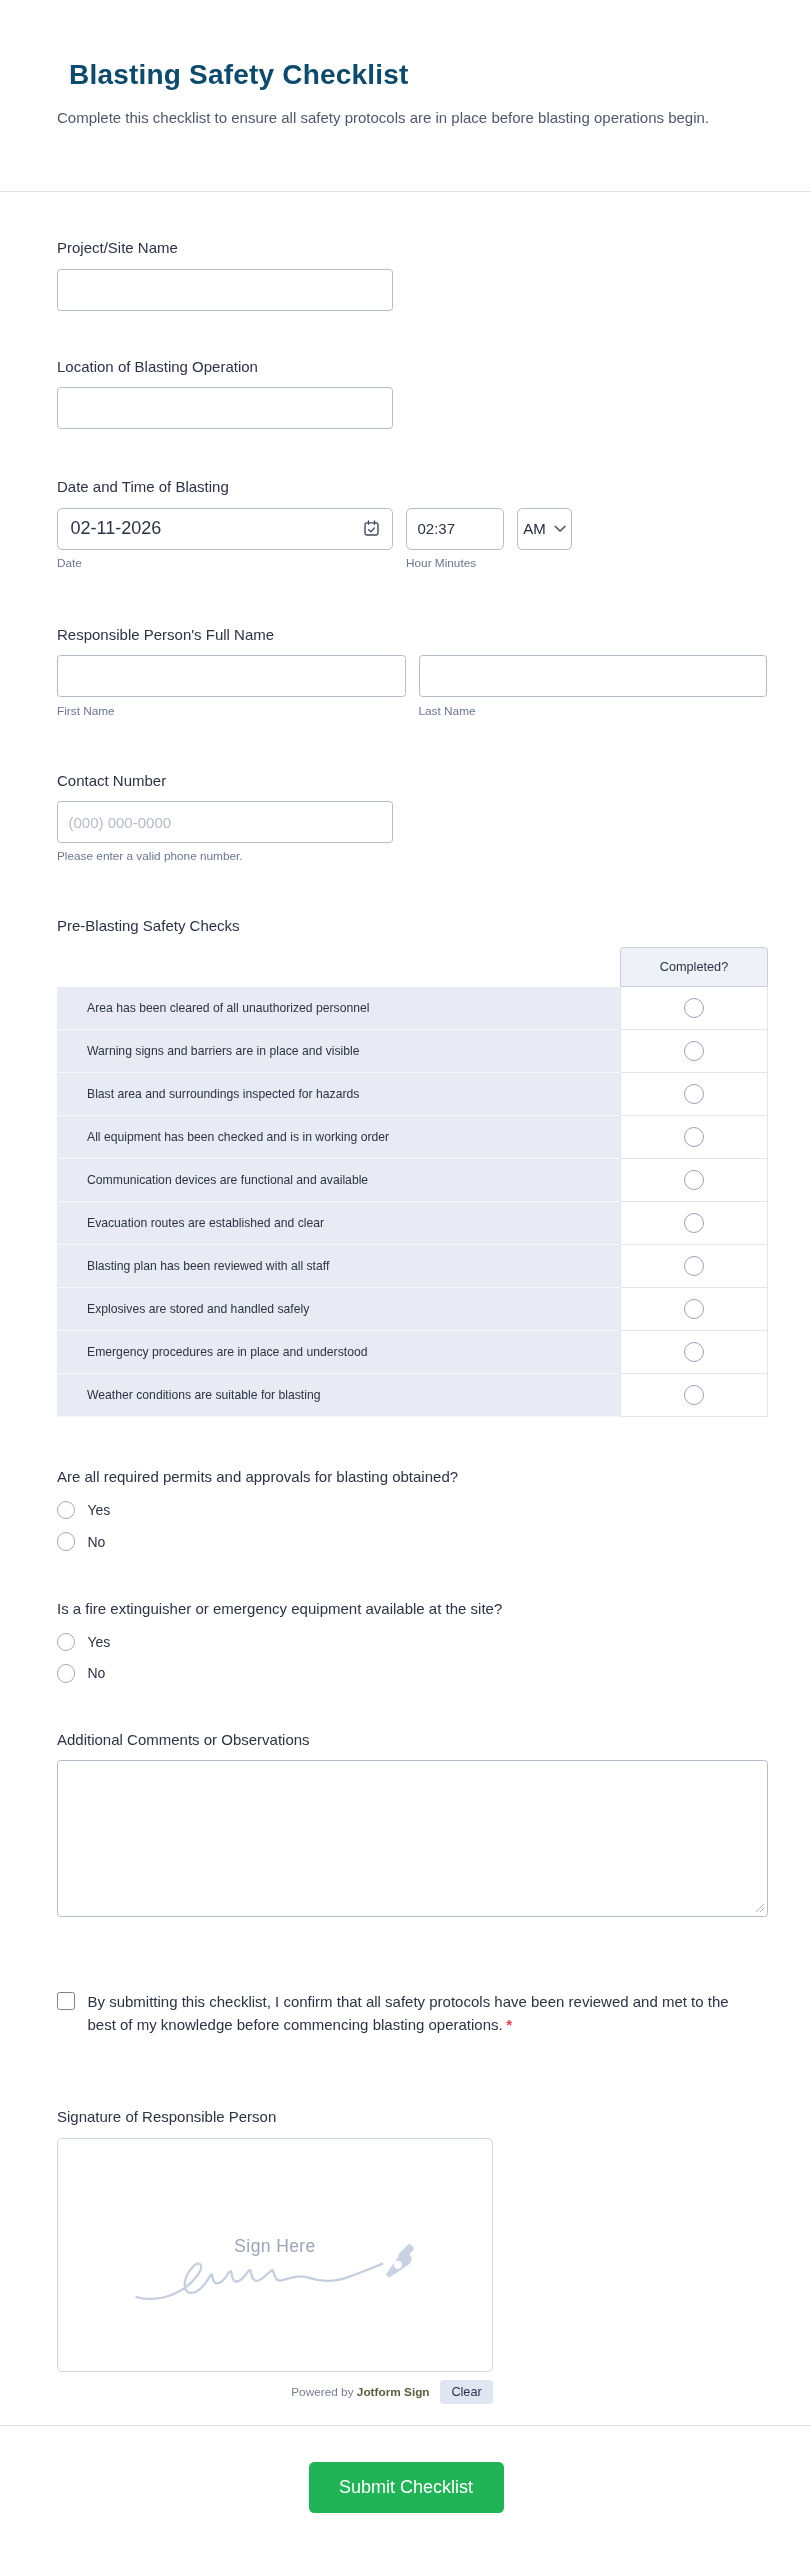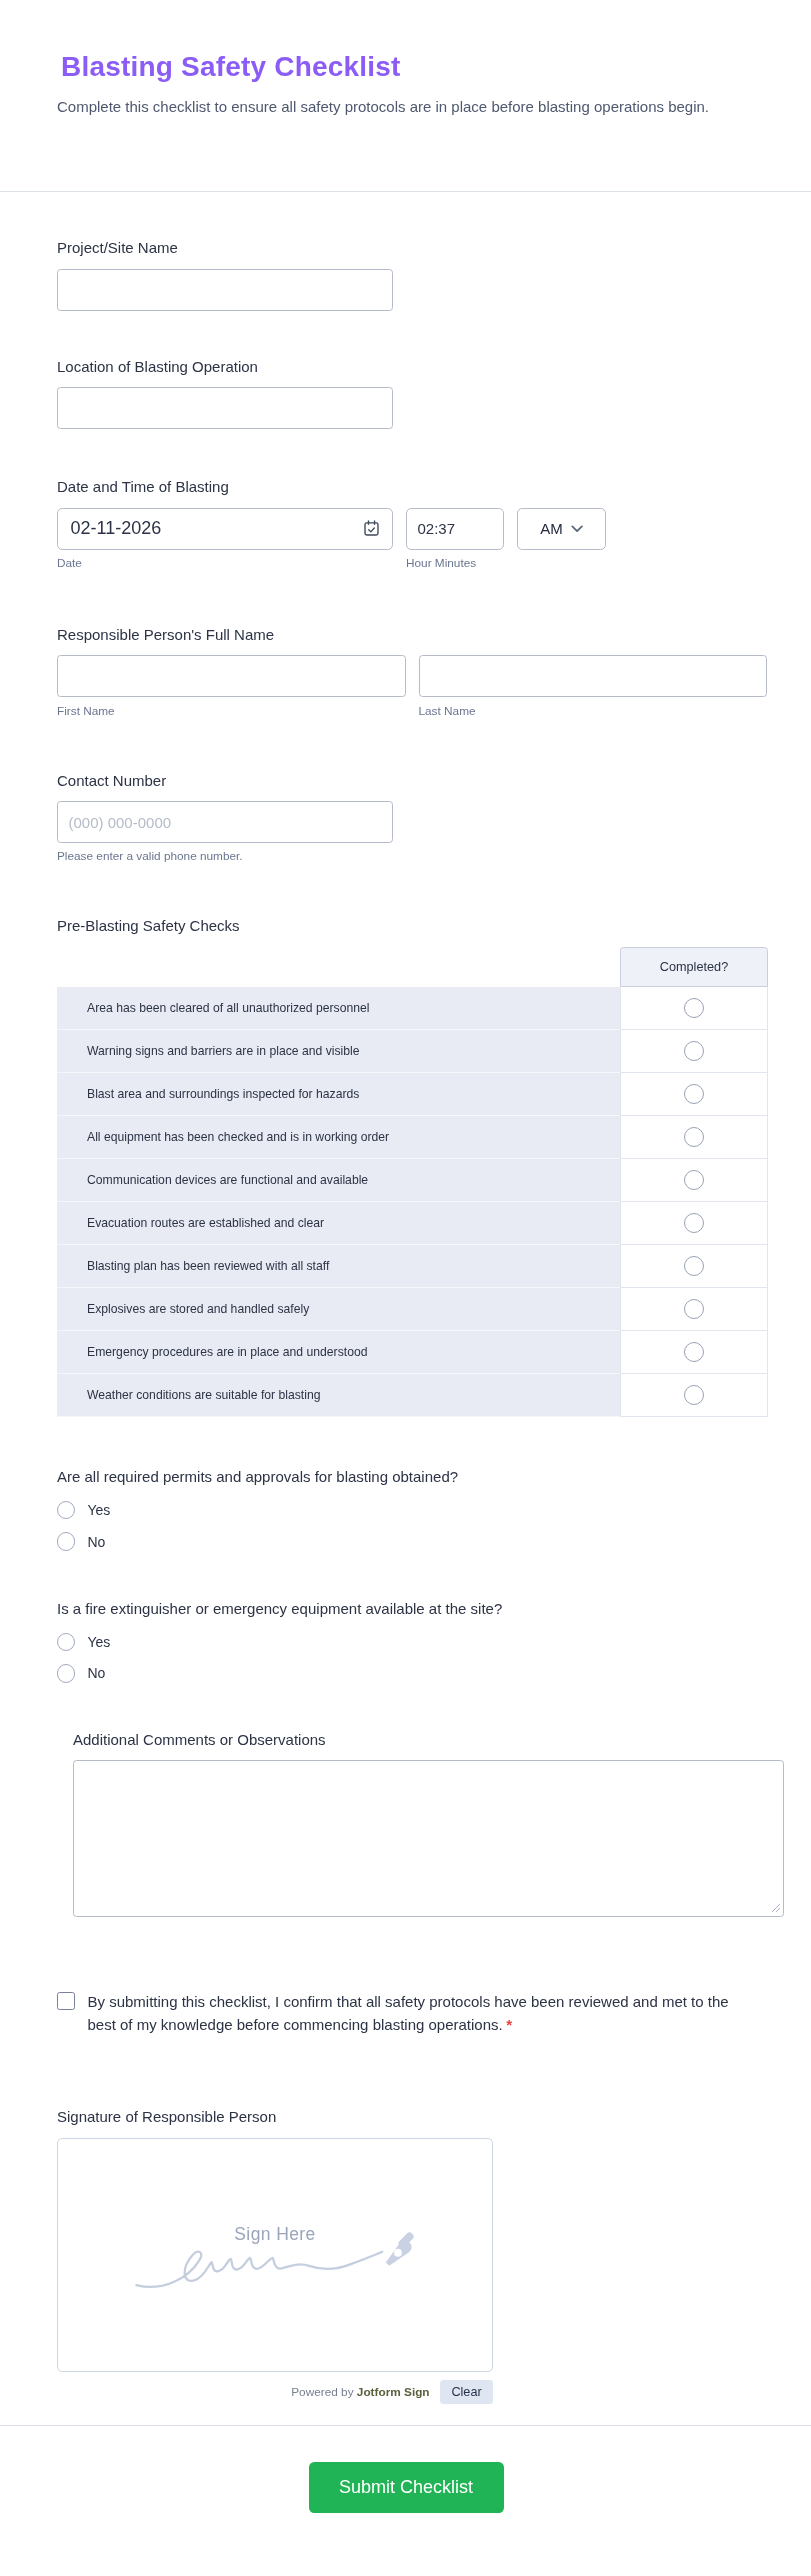--- a/index.html
+++ b/index.html
@@ -12,24 +12,24 @@
   }
   .page { width: 812px; min-height: 2576px; background:#fff; }
 
   
   .form-header {
     padding: 47px 57px 0 57px;
     height: 192px;
     border-bottom: 0.9px solid #dde1e8;
   }
   .form-title {
-    margin: 4px;
+    margin: 12px;
     font-size: 28px;
     font-weight: 700;
-    color: #8b5cf6;
+    color: #0c4a6e;
     letter-spacing: 0.2px;
   }
   .form-subtitle {
     margin: 8.7px 0 0 0;
     font-size: 15px;
     line-height: 2;
     color: #4f586e;
     max-width: 690px;
   }
 
@@ -79,21 +79,21 @@
   }
   .date-box input {
     border: none; outline: none; flex: 1;
     font-family: "Liberation Sans", sans-serif;
     font-size: 18px; color: #2c3345; background: transparent;
   }
   .icon-btn { width: 21px; height: 21px; display:flex; align-items:center; justify-content:center; cursor:pointer; }
   .time-box { width: 98px; }
   .time-box input { width: 98px; border-radius: 5.2px; }
   .ampm {
-    width: 89px; height: 42px;
+    width: 55px; height: 42px;
     border: 0.9px solid #b5bbc9; border-radius: 5.2px;
     display: flex; align-items: center; justify-content: center;
     gap: 7.9px; font-size: 15px; color: #232a3d; background:#fff; cursor: pointer;
   }
 
   
   .name-row { display: flex; gap: 13px; }
   .name-col { flex: 1; }
   .name-col .text-input { width: 100%; }
 
@@ -173,21 +173,21 @@
   .signature-section { margin-top: 72px; }
   .signature-pad {
     width: 436px; height: 234px;
     border: 0.9px solid #cdd6e4;
     border-radius: 5.2px;
     background: #fff;
     position: relative;
     display: flex; align-items: center; justify-content: center;
     cursor: crosshair;
   }
-  .sign-here-group { text-align: center; position: relative; top: 7px; }
+  .sign-here-group { text-align: center; position: relative; top: 19px; }
   .sign-here-text {
     font-size: 17.5px; color: #9aa5ba; letter-spacing: 0.4px;
     position: relative; z-index: 2;
   }
   .sig-footer {
     width: 436px;
     display: flex; align-items: center; justify-content: flex-end;
     gap: 10.5px; margin-top: 7.9px;
   }
   .powered-by { font-size: 11.8px; color: #767e90; }
@@ -378,21 +378,21 @@
       <div class="radio-option">
         <span class="radio-circle"></span>
         <span class="radio-option-label">Yes</span>
       </div>
       <div class="radio-option">
         <span class="radio-circle"></span>
         <span class="radio-option-label">No</span>
       </div>
     </div>
 
-    <div class="section" style="margin-top:48px;margin-left:16px;">
+    <div class="section" style="margin-top:48px;">
       <div class="field-label">Additional Comments or Observations</div>
       <div class="textarea-wrap">
         <textarea class="comments-area" style=""></textarea>
         <span class="resize-handle"></span>
       </div>
     </div>
 
     <div class="consent">
       <span class="consent-box"></span><span>By submitting this checklist, I confirm that all safety protocols have been reviewed and met to the best of my knowledge before commencing blasting operations.</span><span class="required-star">*</span>
     </div>

